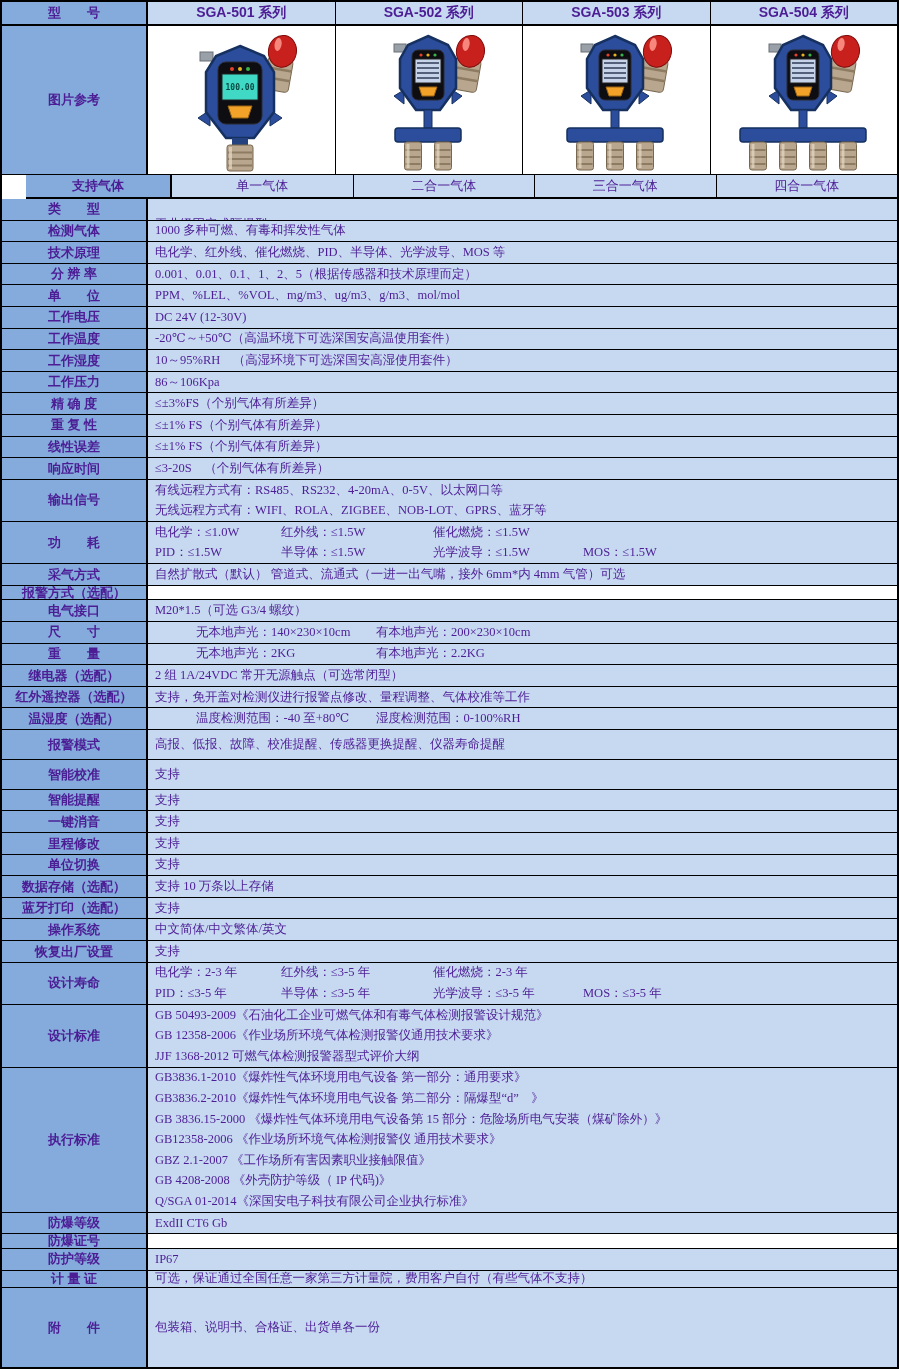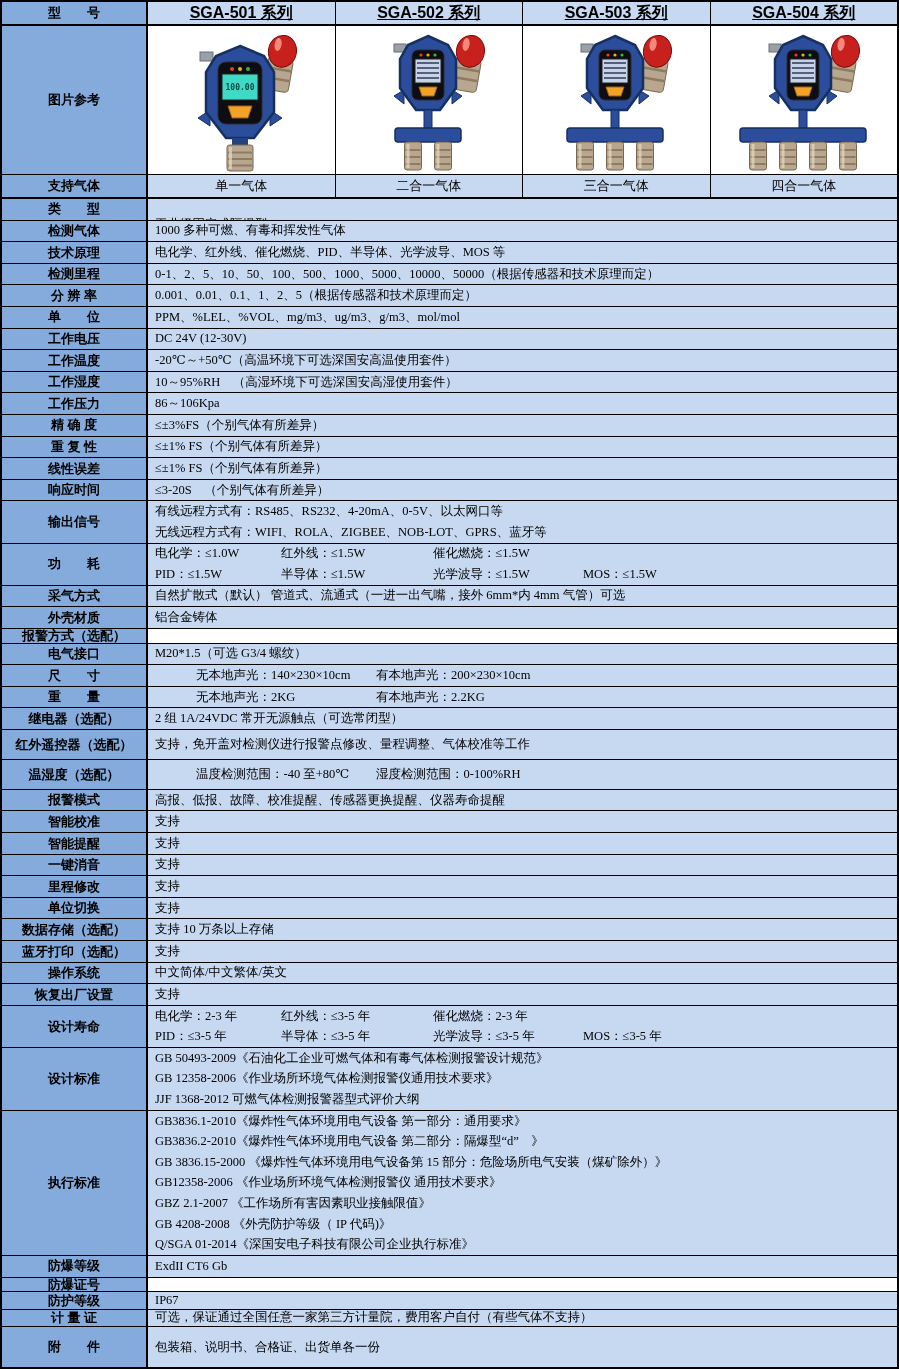--- a/index.html
+++ b/index.html
@@ -5,21 +5,21 @@
   html,body{margin:0;padding:0;background:#fff;}
   :root{
     --label-bg:#84ABDB;
     --content-bg:#C6D9F1;
     --border:#000;
   }
   .table{
     width:899px;height:1369px;box-sizing:border-box;
     border:2px solid var(--border);
     display:flex;flex-direction:column;overflow:hidden;
-    font-family:"Liberation Serif","DejaVu Serif",serif;color:#000000;
+    font-family:"Liberation Serif","DejaVu Serif",serif;color:#4c1d95;
   }
   .row{display:flex;border-bottom:1px solid var(--border);flex:none;}
   .row.thick{border-bottom-width:2px;}
   .cell{box-sizing:border-box;}
   .label{
     width:146px;flex:none;background:var(--label-bg);
     border-right:2px solid var(--border);
     display:flex;align-items:center;justify-content:center;
     font-family:"Liberation Sans","DejaVu Sans",sans-serif;
     font-weight:bold;font-size:13px;line-height:1.05;text-align:center;padding:0 2px;
@@ -32,29 +32,29 @@
   .line{height:20.6px;display:flex;align-items:center;white-space:nowrap;overflow:hidden;}
   .line.grid4{display:grid;grid-template-columns:126px 152px 150px auto;}
   .line.grid2{display:grid;grid-template-columns:180px auto;margin-left:41px;}
   .seg{display:block;}
   .u{text-decoration:underline;margin-top:30px;}
   
   .h-models{height:22px;}
   .h-models .mcell{
     flex:1;background:var(--content-bg);border-right:1px solid var(--border);
     display:flex;align-items:center;justify-content:center;
-    font-family:"Liberation Sans","DejaVu Sans",sans-serif;font-weight:bold;font-size:16px;text-decoration:underline;
+    font-family:"Liberation Sans","DejaVu Sans",sans-serif;font-weight:bold;font-size:14px;
   }
   .h-models .mcell:last-child,.h-image .icell:last-child,.h-gas .gcell:last-child{border-right:none;}
   .h-image{height:148px;}
   .h-image .icell{
     flex:1;background:#fff;border-right:1px solid var(--border);
     display:flex;align-items:center;justify-content:center;overflow:hidden;font-weight:bold;
   }
-  .h-gas{height:22px;}
+  .h-gas{height:22px;margin-left:24px;}
   .h-gas .gcell{
     flex:1;background:var(--content-bg);border-right:1px solid var(--border);
     display:flex;align-items:center;justify-content:center;font-size:13px;
   }
   
   #spec-rows .row:nth-child(24) .line,
   #spec-rows .row:nth-child(25) .line{height:29px;}
   
   #spec-rows .row:nth-child(n+40) .line{height:16.5px;}
   #spec-rows .row:last-child{border-bottom:none;flex:1;}
@@ -266,28 +266,20 @@
       </div>
       <div class="row">
         <div class="cell label">技术原理</div>
         <div class="cell content">
           <div class="line">
             <span class="seg">电化学、红外线、催化燃烧、PID、半导体、光学波导、MOS 等</span>
           </div>
         </div>
       </div>
       <div class="row">
-        <div class="cell label">检测里程</div>
-        <div class="cell content">
-          <div class="line">
-            <span class="seg">0-1、2、5、10、50、100、500、1000、5000、10000、50000（根据传感器和技术原理而定）</span>
-          </div>
-        </div>
-      </div>
-      <div class="row">
         <div class="cell label">分 辨 率</div>
         <div class="cell content">
           <div class="line">
             <span class="seg">0.001、0.01、0.1、1、2、5（根据传感器和技术原理而定）</span>
           </div>
         </div>
       </div>
       <div class="row">
         <div class="cell label">单　　位</div>
         <div class="cell content">
@@ -389,28 +381,20 @@
       </div>
       <div class="row">
         <div class="cell label">采气方式</div>
         <div class="cell content">
           <div class="line">
             <span class="seg">自然扩散式（默认） 管道式、流通式（一进一出气嘴，接外 6mm*内 4mm 气管）可选</span>
           </div>
         </div>
       </div>
       <div class="row">
-        <div class="cell label">外壳材质</div>
-        <div class="cell content">
-          <div class="line">
-            <span class="seg">铝合金铸体</span>
-          </div>
-        </div>
-      </div>
-      <div class="row">
         <div class="cell label">报警方式（选配）</div>
       </div>
       <div class="row">
         <div class="cell label">电气接口</div>
         <div class="cell content">
           <div class="line">
             <span class="seg">M20*1.5（可选 G3/4 螺纹）</span>
           </div>
         </div>
       </div>

